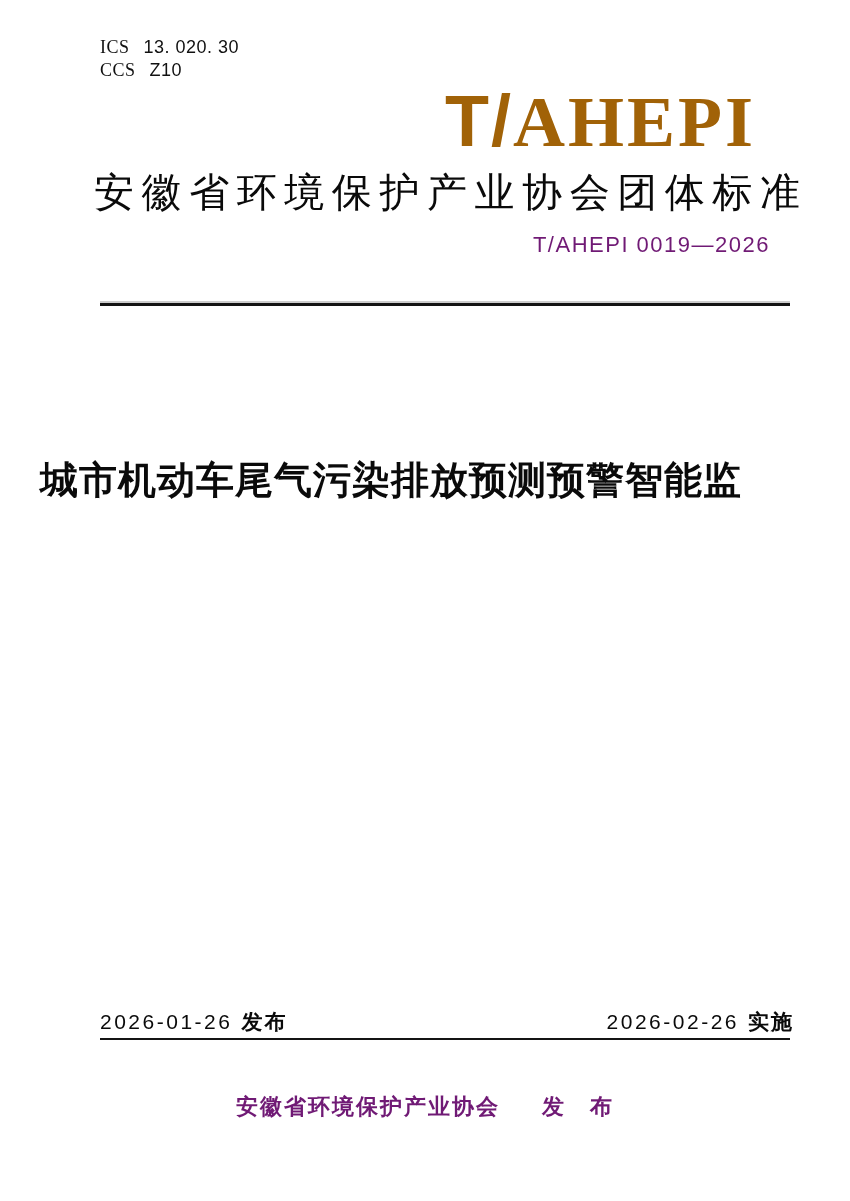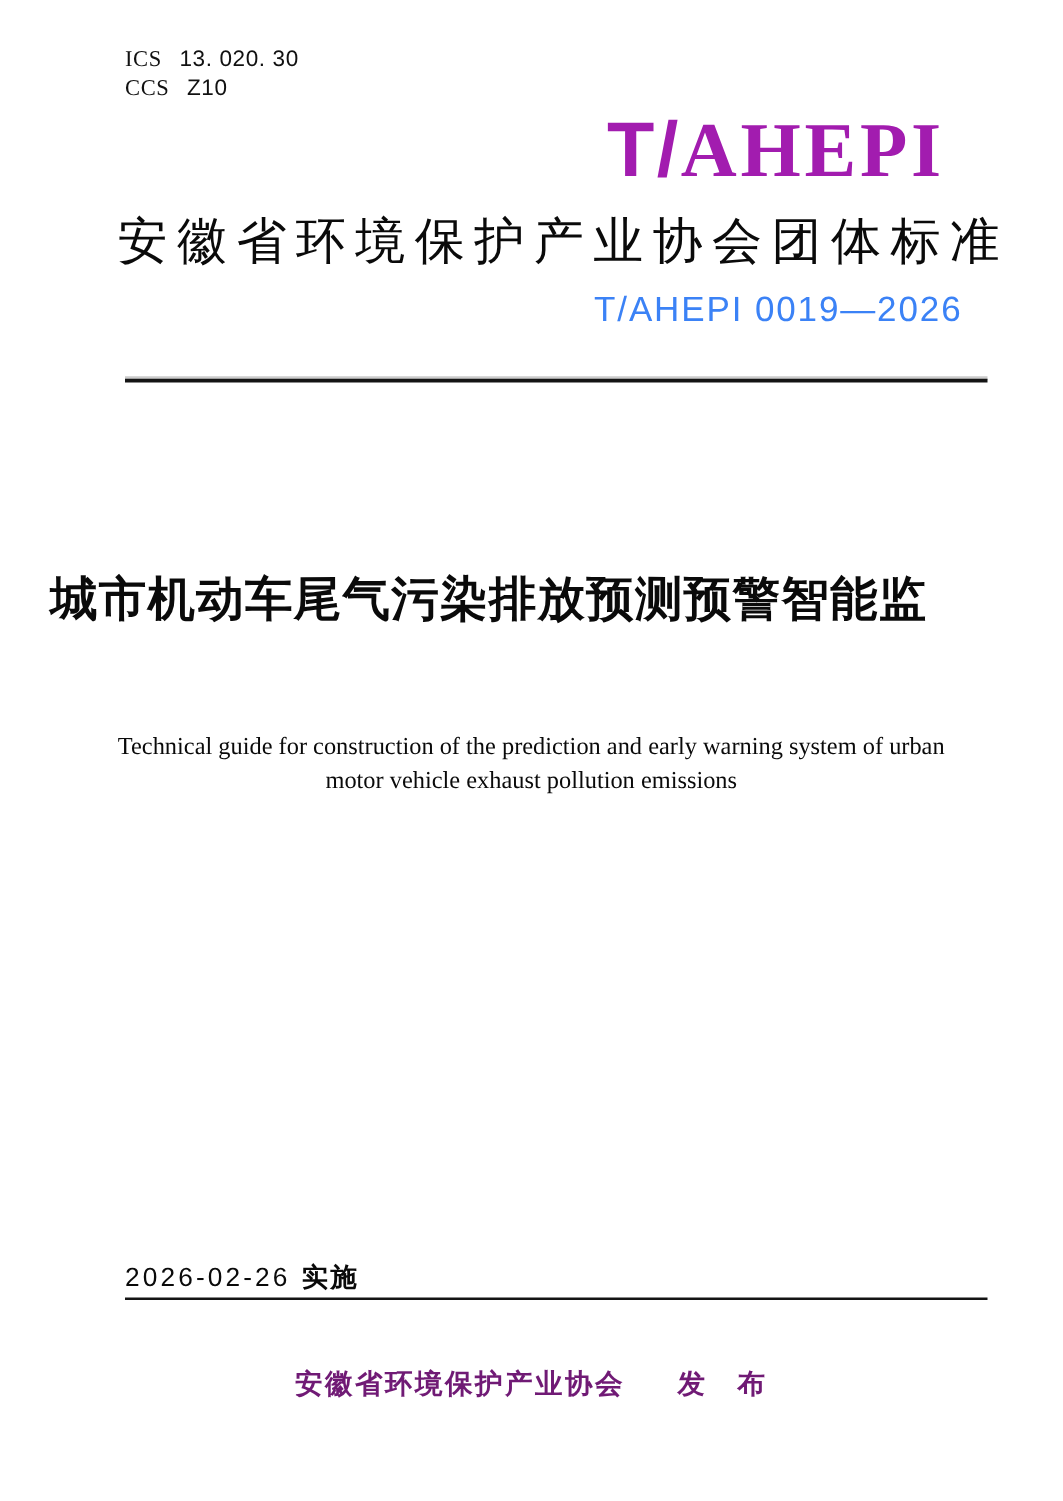--- a/index.html
+++ b/index.html
@@ -34,24 +34,24 @@
   }
 
   
   .logo {
     position: absolute;
     left: 100px;
     top: 82px;
     width: 656px;
     text-align: right;
     font-weight: bold;
-    font-size: 62px;
+    font-size: 72px;
     line-height: 78px;
     white-space: nowrap;
-    color: #a21caf;
+    color: #a16207;
   }
   .logo .logo-t {
     font-family: "Liberation Sans", sans-serif;
     letter-spacing: 2px;
   }
   .logo .logo-rest {
     font-family: "Liberation Serif", serif;
     letter-spacing: 3px;
   }
 
@@ -71,24 +71,24 @@
     white-space: nowrap;
   }
 
   
   .stdno {
     position: absolute;
     left: 100px;
     top: 232px;
     width: 670px;
     text-align: right;
-    font-size: 28px;
+    font-size: 22px;
     letter-spacing: 1.5px;
     white-space: nowrap;
-    color: #3b82f6;
+    color: #701a75;
   }
 
   
   .rule-top {
     position: absolute;
     left: 100px;
     top: 303px;
     width: 690px;
     height: 3px;
     background: #141414;
@@ -204,26 +204,25 @@
     </div>
 
   <div class="stdno">T/AHEPI 0019—2026</div>
 
   <div class="rule-top"></div>
 
   <div class="title-zh">
     <div>城市机动车尾气污染排放预测预警智能监</div>
   </div>
 
-  <div class="title-en">
-    <div>Technical guide for construction of the prediction and early warning system of urban</div>
-    <div>motor vehicle exhaust pollution emissions</div>
-  </div>
 
   <div class="dates">
+    <div class="date-left">
+      <span>2026-01-26</span><span class="date-label">发布</span>
+    </div>
     <div class="date-right">
       <span>2026-02-26</span><span class="date-label">实施</span>
     </div>
   </div>
 
   <div class="rule-bottom"></div>
 
   <div class="publisher-row">
     <span>安徽省环境保护产业协会</span><span class="pub-action">发　布</span>
   </div>

